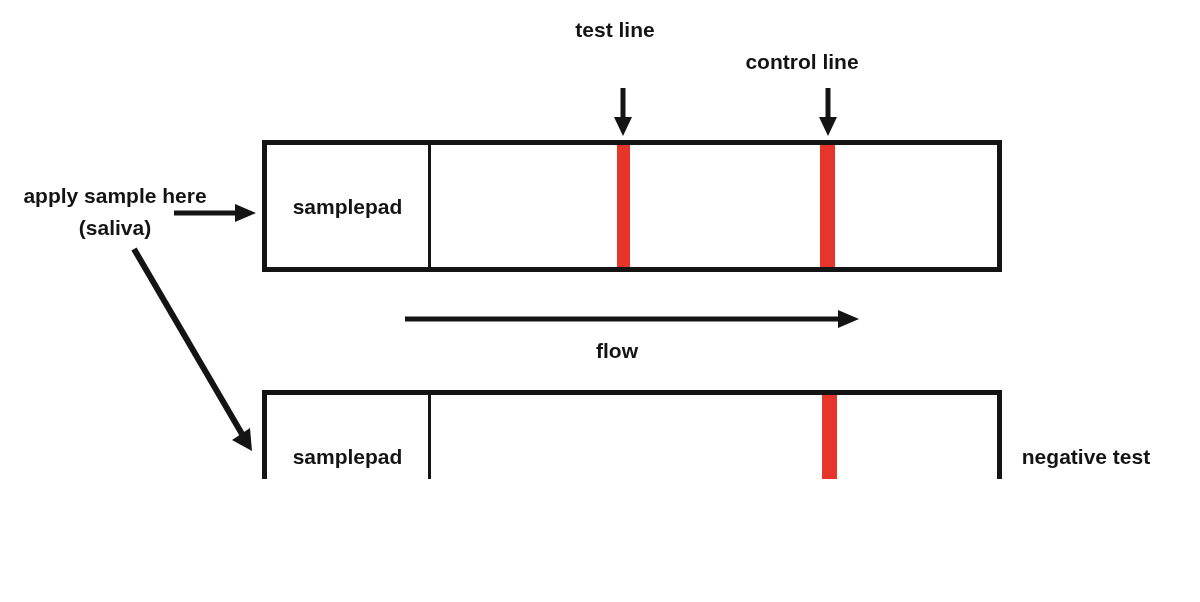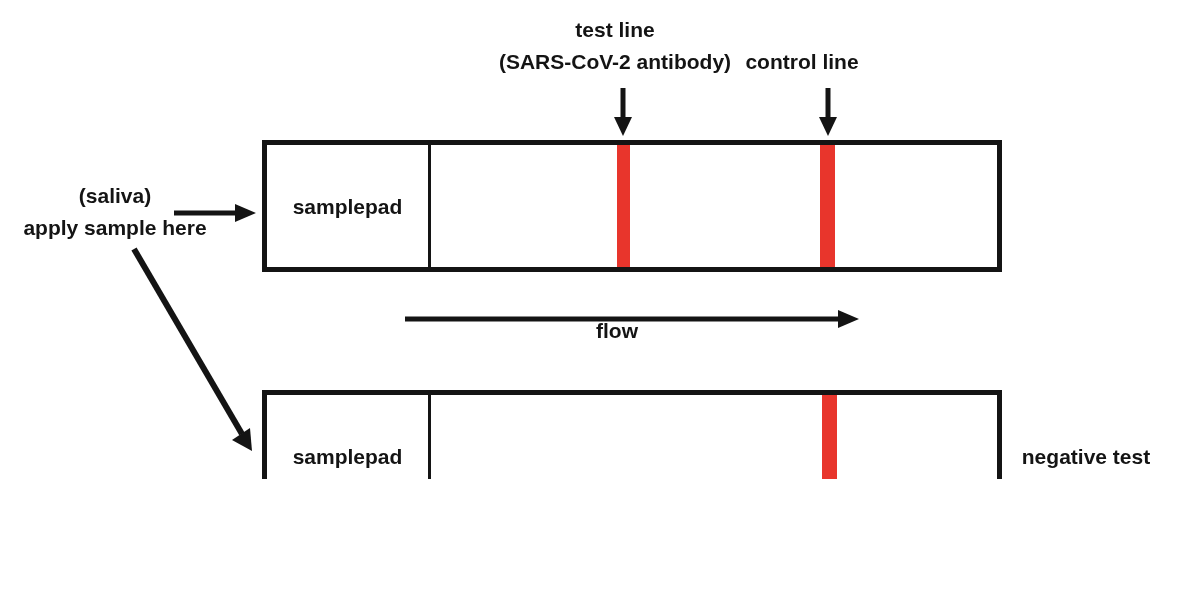--- a/index.html
+++ b/index.html
@@ -60,40 +60,39 @@
 
   svg.arrow { position: absolute; color: var(--ink, #141414); display: block; }
 </style>
 </head>
 <body>
 
 <div class="canvas">
 
   <div class="lbl" style="left:455px; top:14px; width:320px;">
     <span class="row">test line</span>
-    <span class="row">(SARS-CoV-2 antibody)</span>
   </div>
 
   <div class="lbl" style="left:712px; top:46px; width:180px;">
     <span class="row">control line</span>
   </div>
 
   <svg class="arrow" style="left:608px; top:86px;" width="30" height="50" viewBox="0 0 30 50">
     <line x1="15" y1="2" x2="15" y2="33" stroke="currentColor" stroke-width="5"></line>
     <polygon points="15,50 6,31 24,31" fill="currentColor"></polygon>
   </svg>
 
   <svg class="arrow" style="left:813px; top:86px;" width="30" height="50" viewBox="0 0 30 50">
     <line x1="15" y1="2" x2="15" y2="33" stroke="currentColor" stroke-width="5"></line>
     <polygon points="15,50 6,31 24,31" fill="currentColor"></polygon>
   </svg>
 
   <div class="lbl" style="left:5px; top:180px; width:220px;">
+    <span class="row">apply sample here</span>
     <span class="row">(saliva)</span>
-    <span class="row">apply sample here</span>
   </div>
 
   <svg class="arrow" style="left:172px; top:201px;" width="86" height="24" viewBox="0 0 86 24">
     <line x1="2" y1="12" x2="66" y2="12" stroke="currentColor" stroke-width="5"></line>
     <polygon points="84,12 63,3 63,21" fill="currentColor"></polygon>
   </svg>
 
   <svg class="arrow" style="left:128px; top:244px;" width="140" height="215" viewBox="0 0 140 215">
     <line x1="6" y1="5" x2="114" y2="190" stroke="currentColor" stroke-width="6"></line>
     <polygon points="124,207 104,196 122,184" fill="currentColor"></polygon>
@@ -108,21 +107,21 @@
     <div class="stripe test-pos"></div>
     <div class="stripe control-pos"></div>
   </div>
 
 
   <svg class="arrow" style="left:403px; top:308px;" width="458" height="22" viewBox="0 0 458 22">
     <line x1="2" y1="11" x2="438" y2="11" stroke="currentColor" stroke-width="5"></line>
     <polygon points="456,11 435,2 435,20" fill="currentColor"></polygon>
   </svg>
 
-  <div class="lbl" style="left:537px; top:315px; width:160px;">
+  <div class="lbl" style="left:537px; top:335px; width:160px;">
     <span class="row">flow</span>
   </div>
 
   <div class="strip" style="top:390px;">
     <div class="pad-divider"></div>
     <div class="pad-label">
       <span>sample</span>
       <span>pad</span>
     </div>
     <div class="stripe control-neg"></div>

